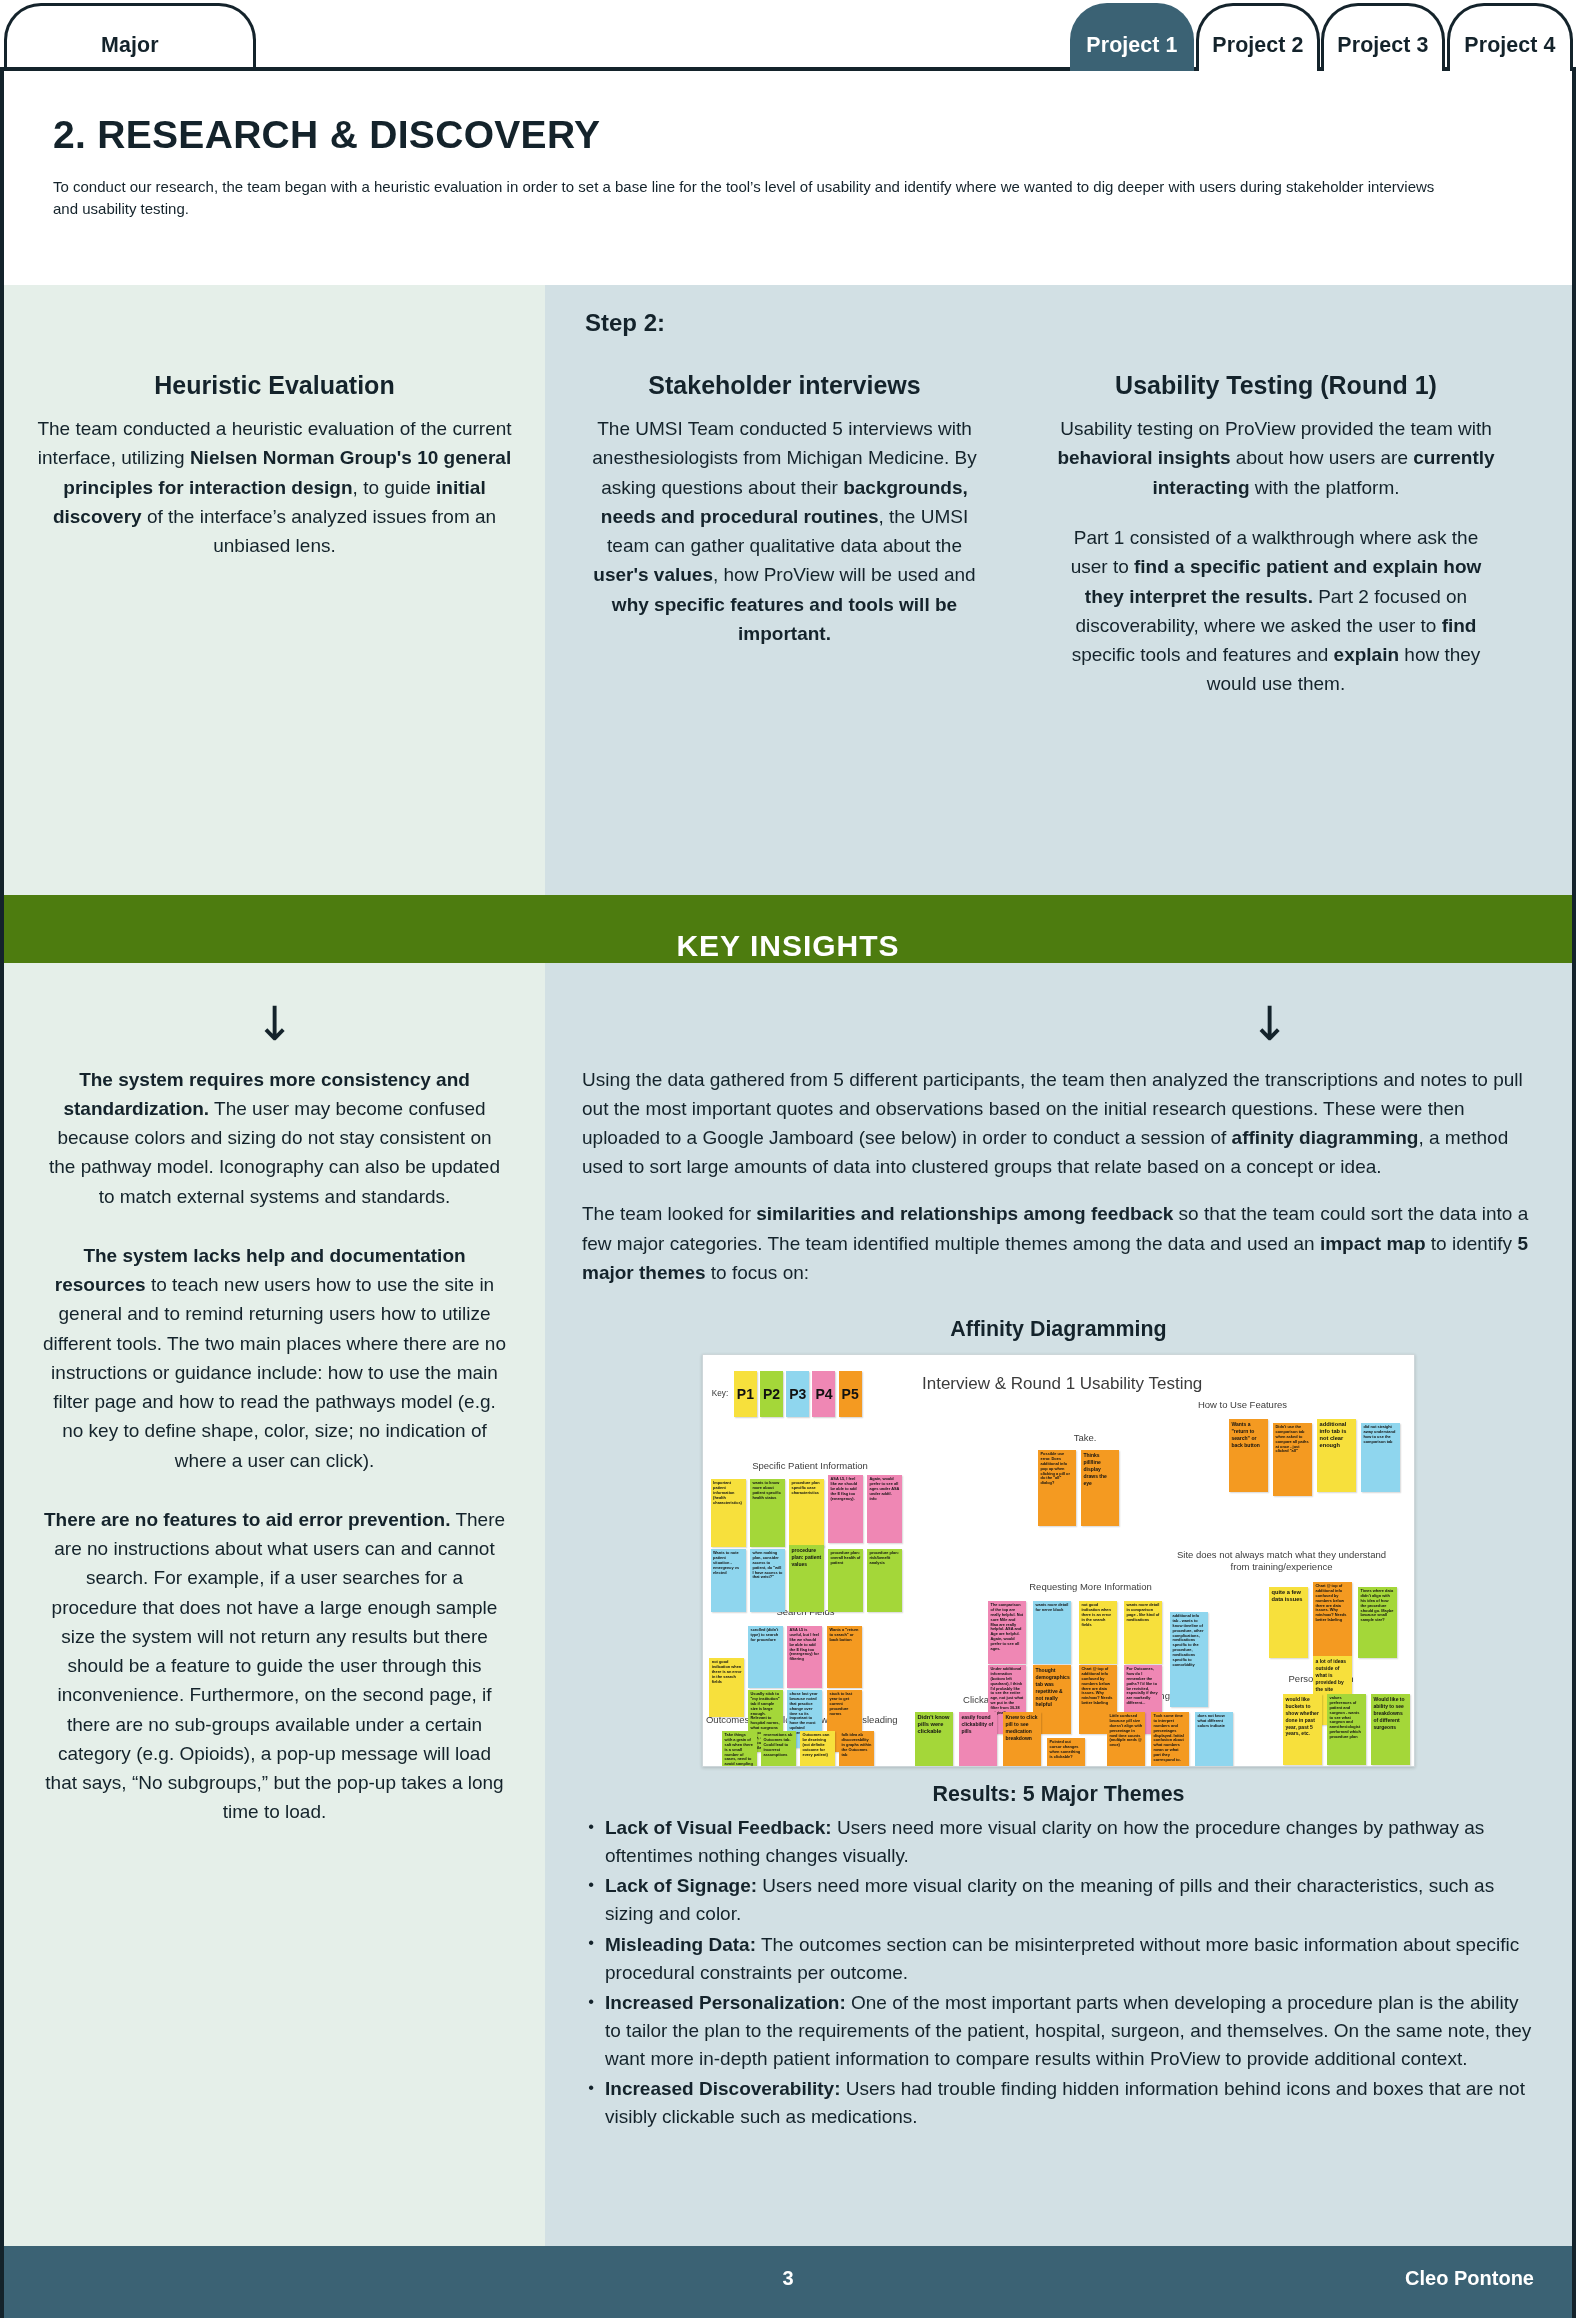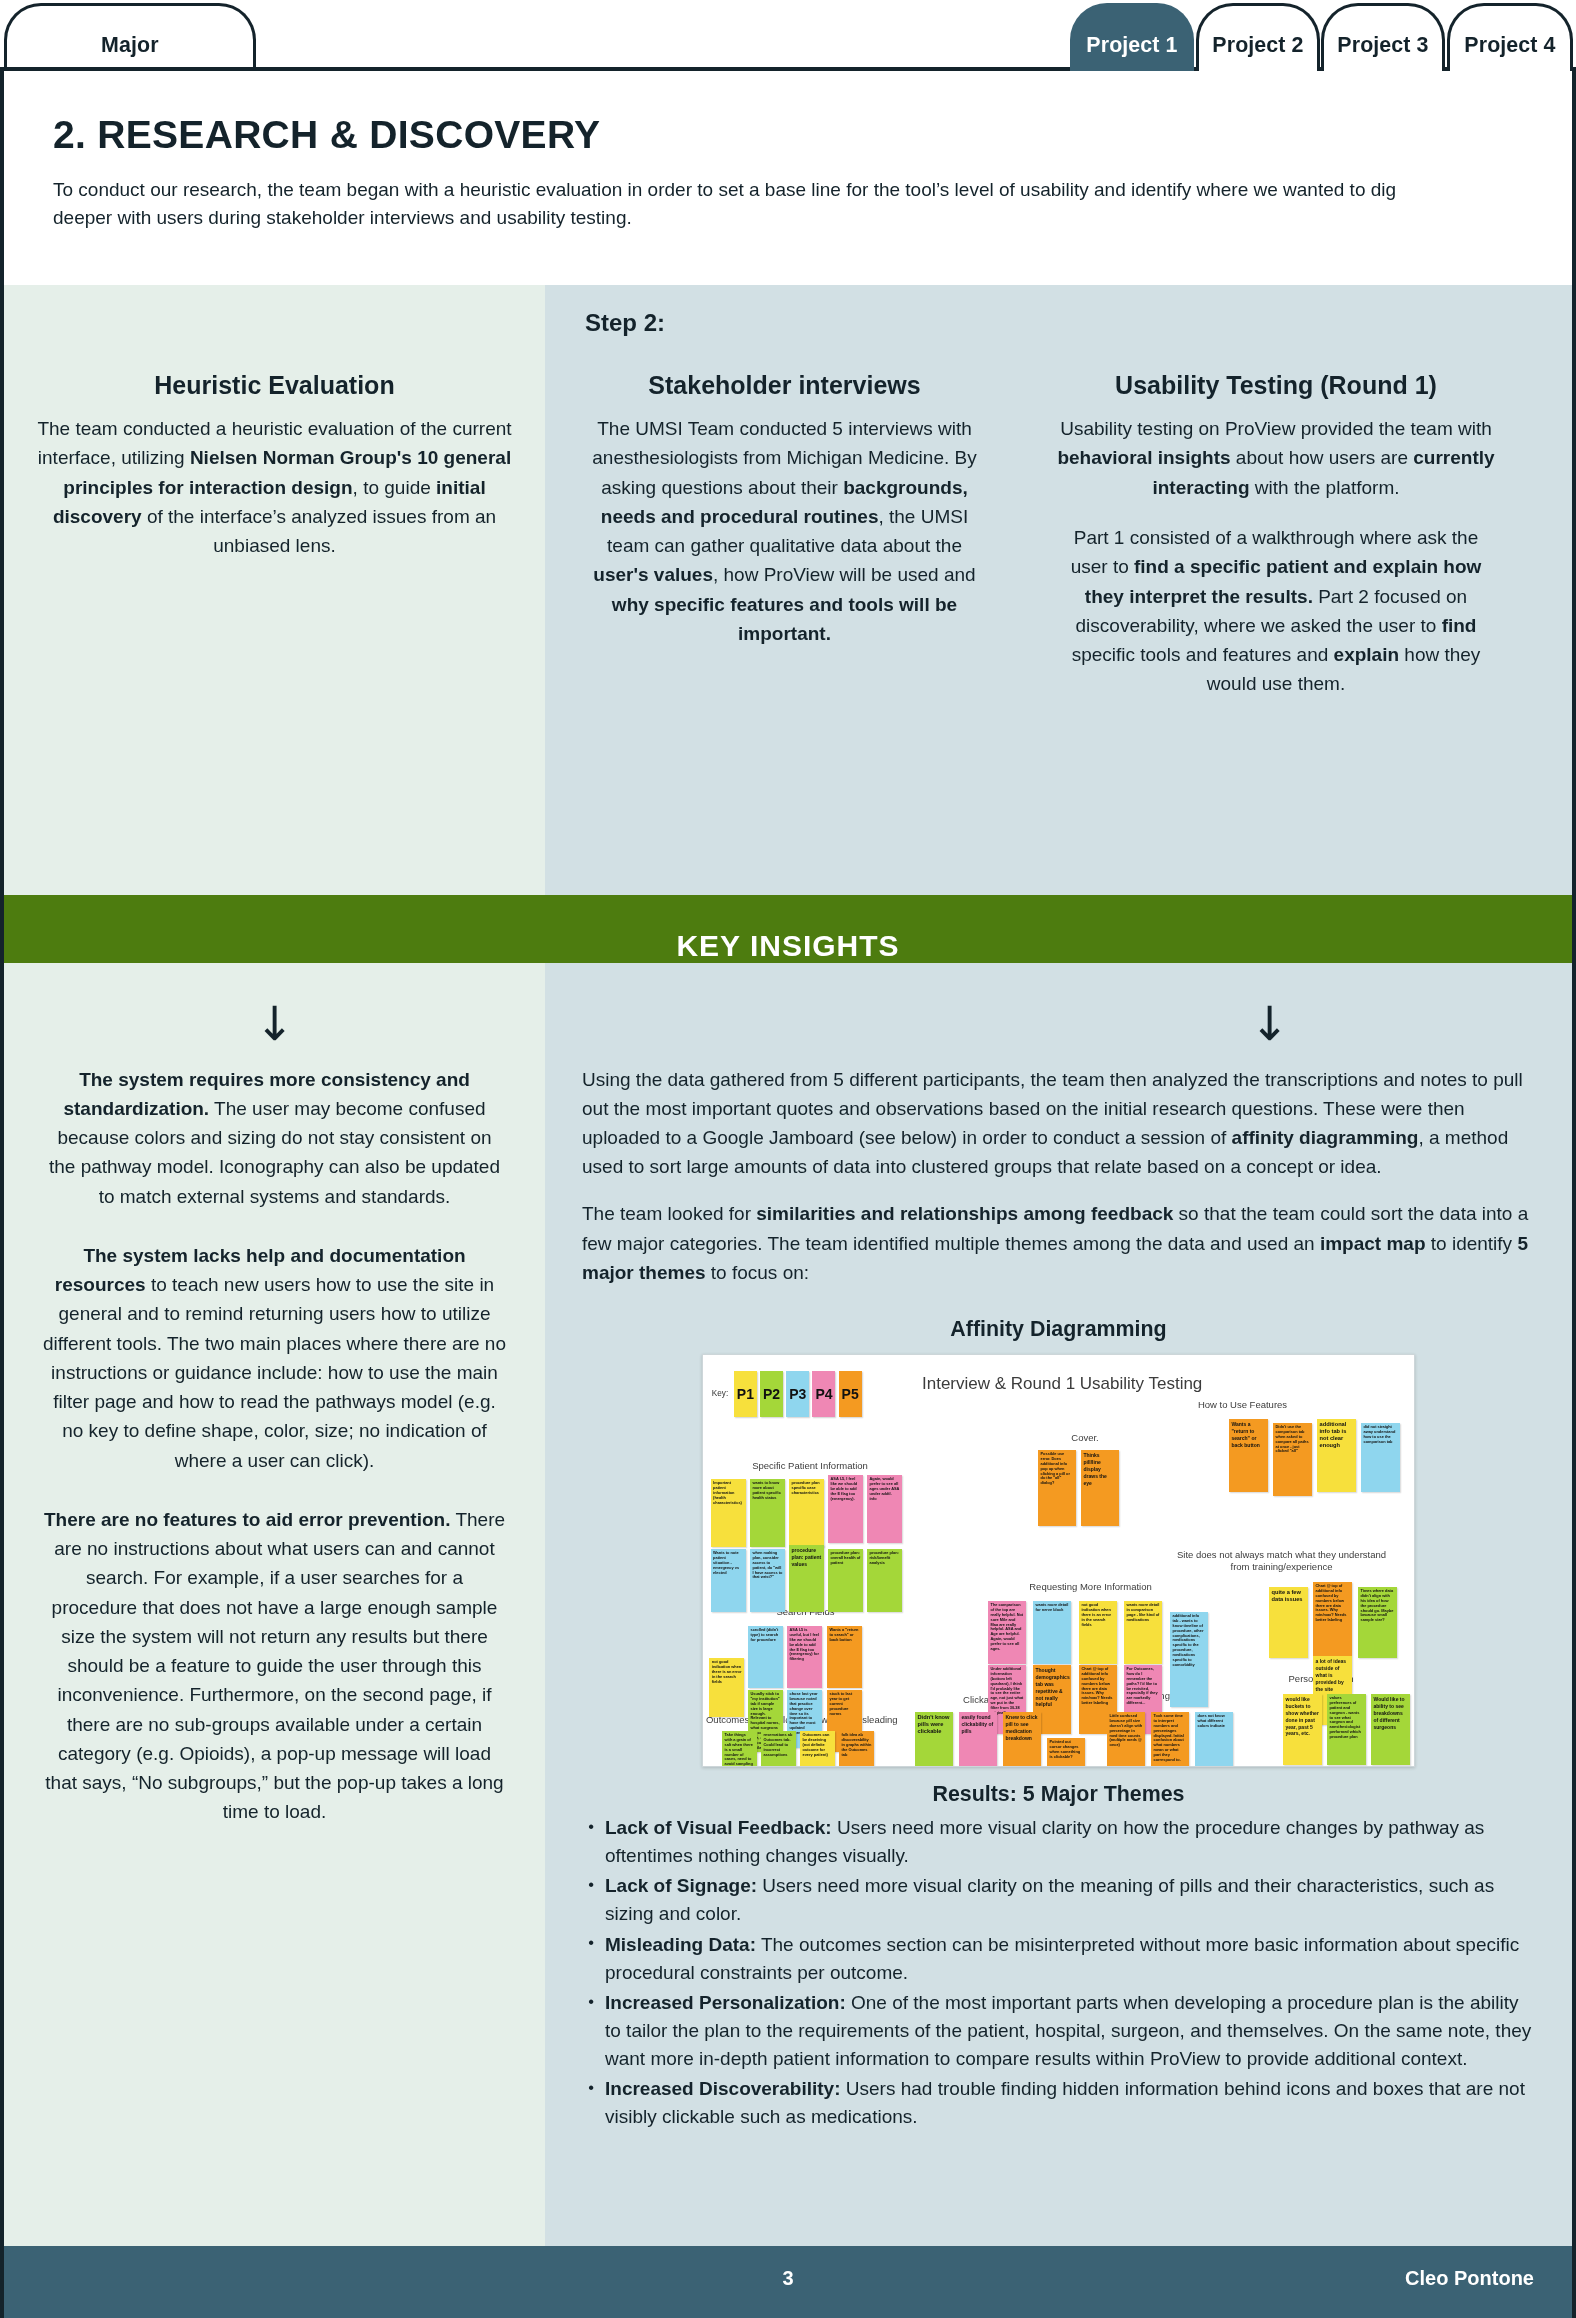--- a/index.html
+++ b/index.html
@@ -87,21 +87,21 @@
   }
   .intro h1 {
     font-size: 39px;
     font-weight: bold;
     color: #14232b;
     letter-spacing: 0.3px;
     line-height: 1.05;
   }
   .intro p {
     margin-top: 20px;
-    font-size: 19px;
+    font-size: 15px;
     line-height: 1.48;
     color: #14232b;
     max-width: 1406px;
   }
 
   
   .steps {
     position: absolute;
     left: 0; top: 214px;
     width: 1568px;
@@ -372,21 +372,21 @@
             <span class="pill" style="background:#a4d739">P2</span>
             <span class="pill" style="background:#8fd6ee">P3</span>
             <span class="pill" style="background:#ef87b4">P4</span>
             <span class="pill" style="background:#f49a21">P5</span>
           </div>
           <div class="jtitle">Interview &amp; Round 1 Usability Testing</div>
 
           <div class="jgroup" style="left:28px;  top:105px; width:158px;">Specific Patient Information</div>
           <div class="jgroup" style="left:49px;  top:251px; width:107px;">Search Fields</div>
           <div class="jgroup" style="left:1.3px;   top:359px; width:195px;">Outcomes tab could be skewed or misleading</div>
-          <div class="jgroup" style="left:344px; top:77px; width:76px;">Cover.</div>
+          <div class="jgroup" style="left:344px; top:77px; width:76px;">Take.</div>
           <div class="jgroup" style="left:296px; top:226px; width:183px;">Requesting More Information</div>
           <div class="jgroup" style="left:235px; top:339px; width:95px;">Clickability</div>
           <div class="jgroup" style="left:404px; top:335px; width:120px;">Meaning of Pills</div>
           <div class="jgroup" style="left:467px; top:44px;  width:145px;">How to Use Features</div>
           <div class="jgroup" style="left:468px; top:194px; width:221px; line-height:1.3;">Site does not always match what they understand from training/experience</div>
           <div class="jgroup" style="left:555px; top:318px; width:126px;">Personalization</div>
 
           <div class="note" style="left:7.6px;  top:124px; width:35px; height:68px; background:#f7e03c;">Important patient information (health characteristics)</div>
           <div class="note" style="left:47px;  top:124px; width:35px; height:68px; background:#a4d739;">wants to know more about patient specific health status</div>
           <div class="note" style="left:86px; top:124px; width:35px; height:68px; background:#f7e03c;">procedure plan specific case characteristics</div>

